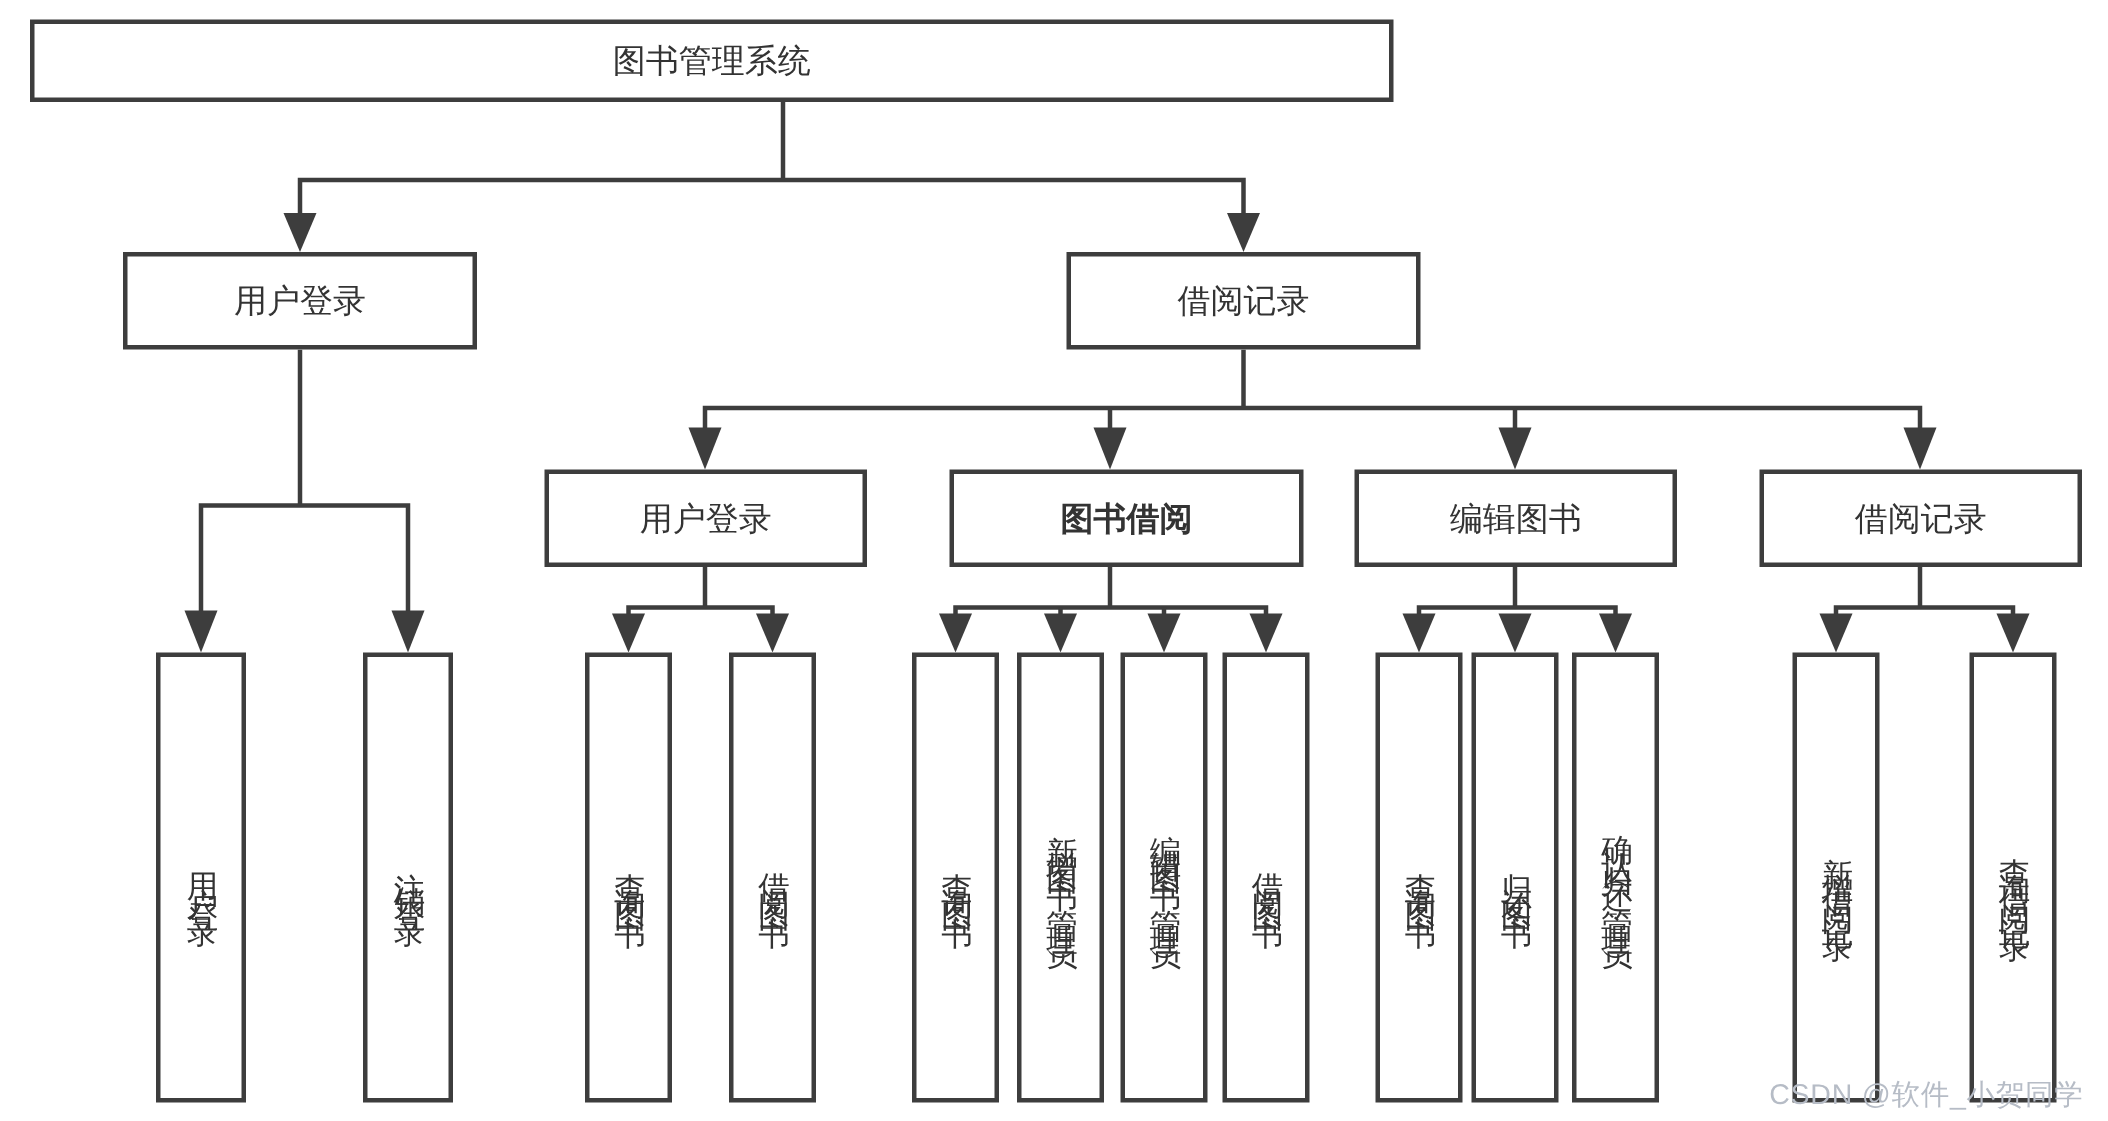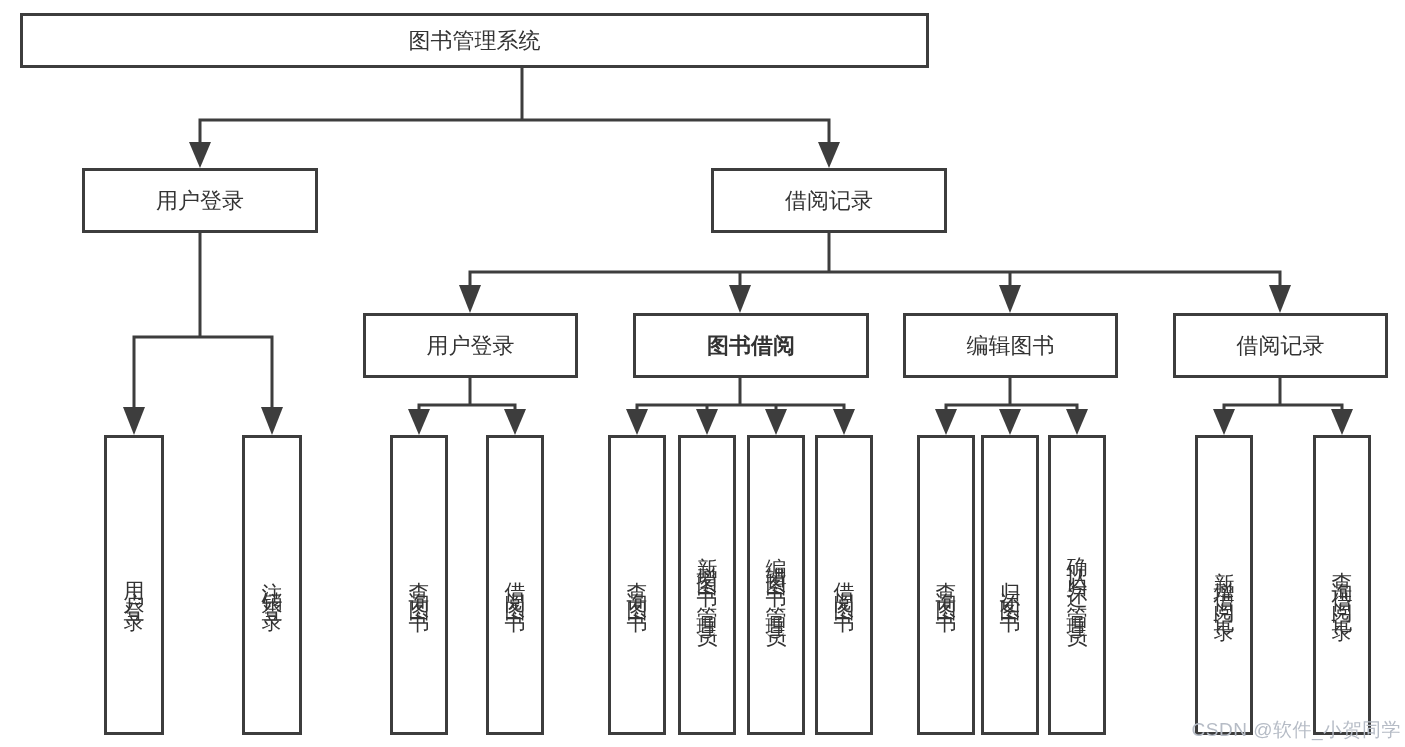--- a/index.html
+++ b/index.html
@@ -70,21 +70,21 @@
   #lf-c1 { left: 678px; }
   #lf-c2 { left: 747px; }
   #lf-c3 { left: 815px; }
   #lf-d0 { left: 917px; }
   #lf-d1 { left: 981px; }
   #lf-d2 { left: 1048px; }
   #lf-e0 { left: 1195px; }
   #lf-e1 { left: 1313px; }
   .watermark {
     position: absolute;
-    right: 4px;
+    right: 16px;
     bottom: 4px;
     font-size: 19px;
     letter-spacing: 0.5px;
     color: #b6bcc6;
     white-space: nowrap;
   }
 </style>
 </head>
 <body>
 

